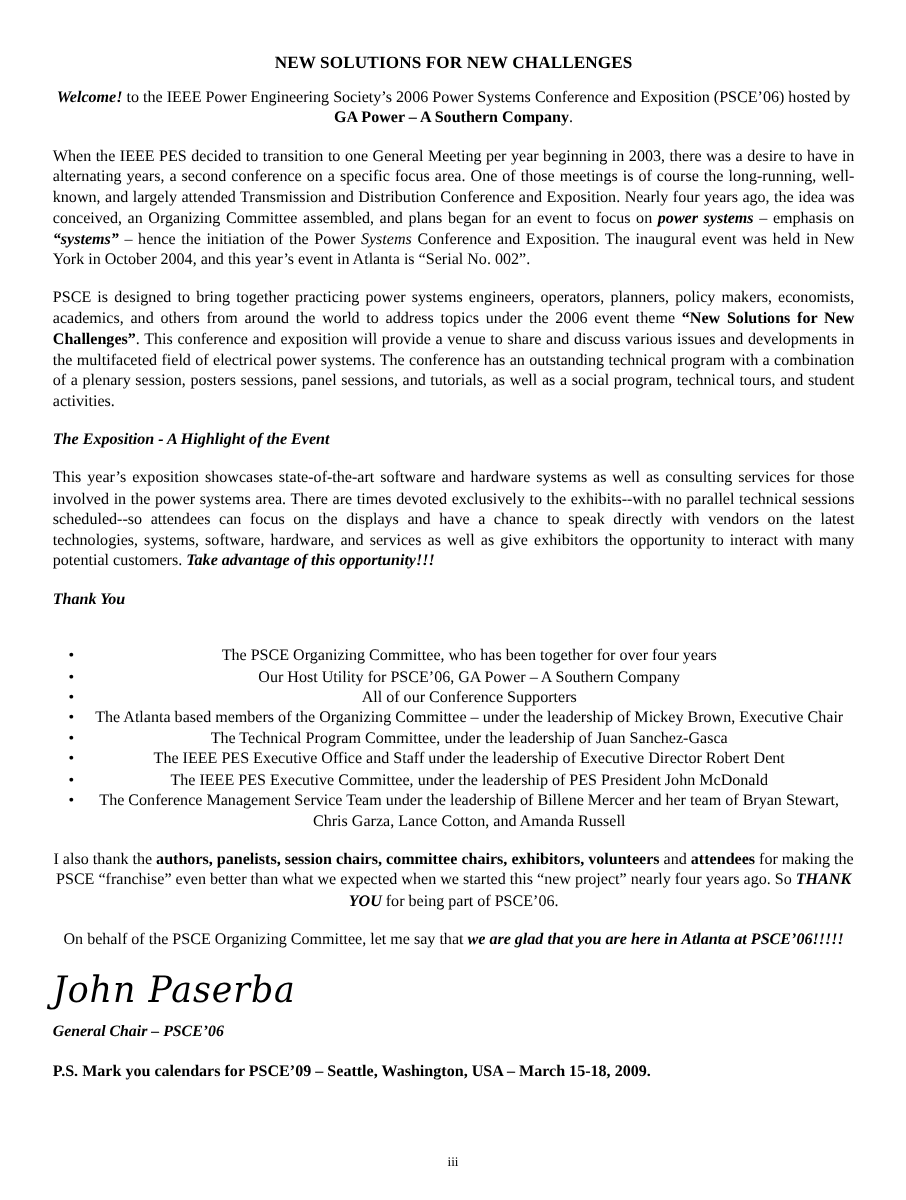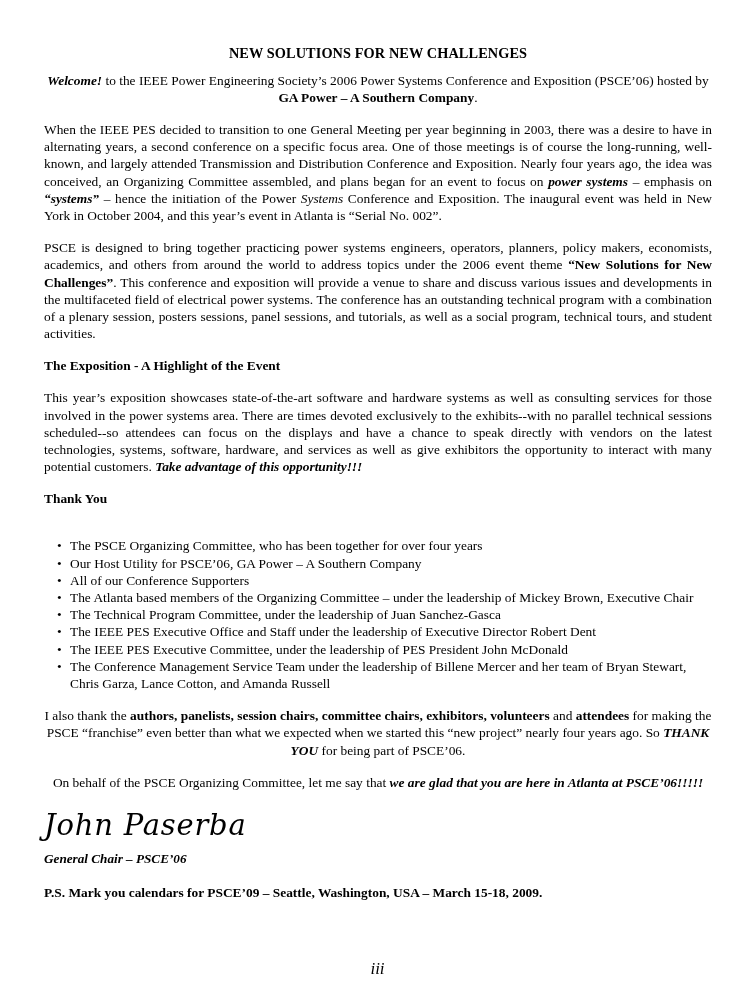--- a/index.html
+++ b/index.html
@@ -42,20 +42,21 @@
     font-weight: bold;
     font-size: 14.3px;
     line-height: 18.5px;
     margin: 1px 0 0 0;
   }
   .section-heading {
     font-weight: bold;
     font-size: 13.4px;
     line-height: 17px;
     margin: 0;
+    font-style: italic;
   }
 
   
   p.body-par {
     font-size: 13.4px;
     line-height: 17.2px;
     margin: 0;
     text-align: center;
   }
   p.justified {
@@ -75,21 +76,21 @@
     list-style: none;
     margin: 0;
     padding: 0;
   }
   ul.bullets li {
     position: relative;
     font-size: 13.4px;
     line-height: 17.2px;
     padding-left: 26px;
     margin: 0;
-    text-align: left;
+    text-align: center;
   }
   ul.bullets li::before {
     content: "\2022";
     position: absolute;
     left: 13px;
     top: 0;
     font-size: 13.4px;
     line-height: 17.2px;
   }
 
@@ -118,22 +119,21 @@
     margin: 0;
   }
 
   
   .folio {
     position: absolute;
     left: 0;
     top: 962px;
     width: 755px;
     text-align: center;
-    font-style: italic;
-    font-size: 17px;
+    font-size: 11px;
     line-height: 14px;
   }
 </style>
 </head>
 <body>
 
 <div class="page">
   <div class="content">
 
     <div class="doc-title">NEW SOLUTIONS FOR NEW CHALLENGES</div>

